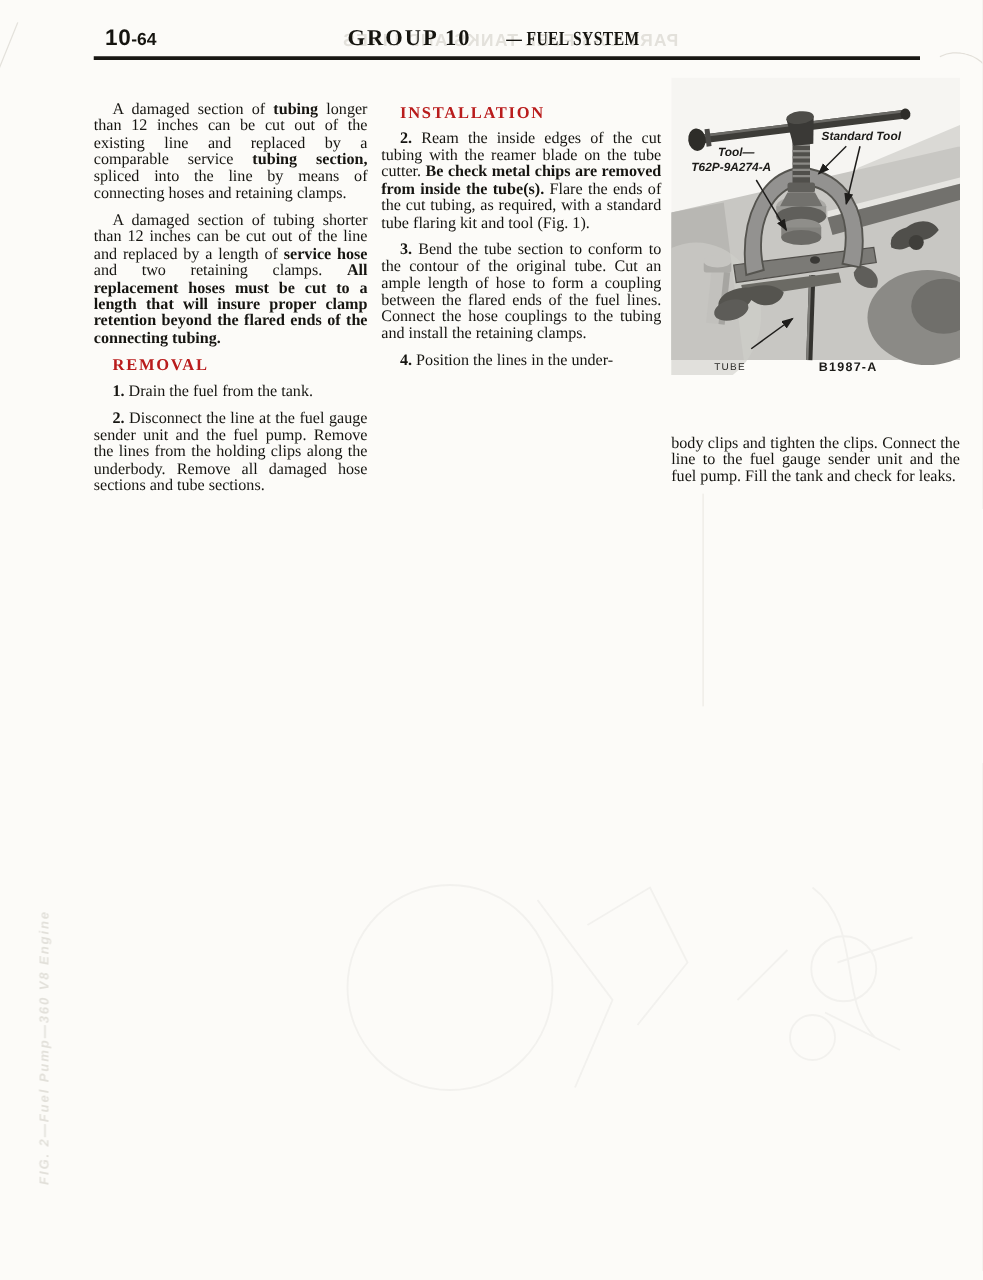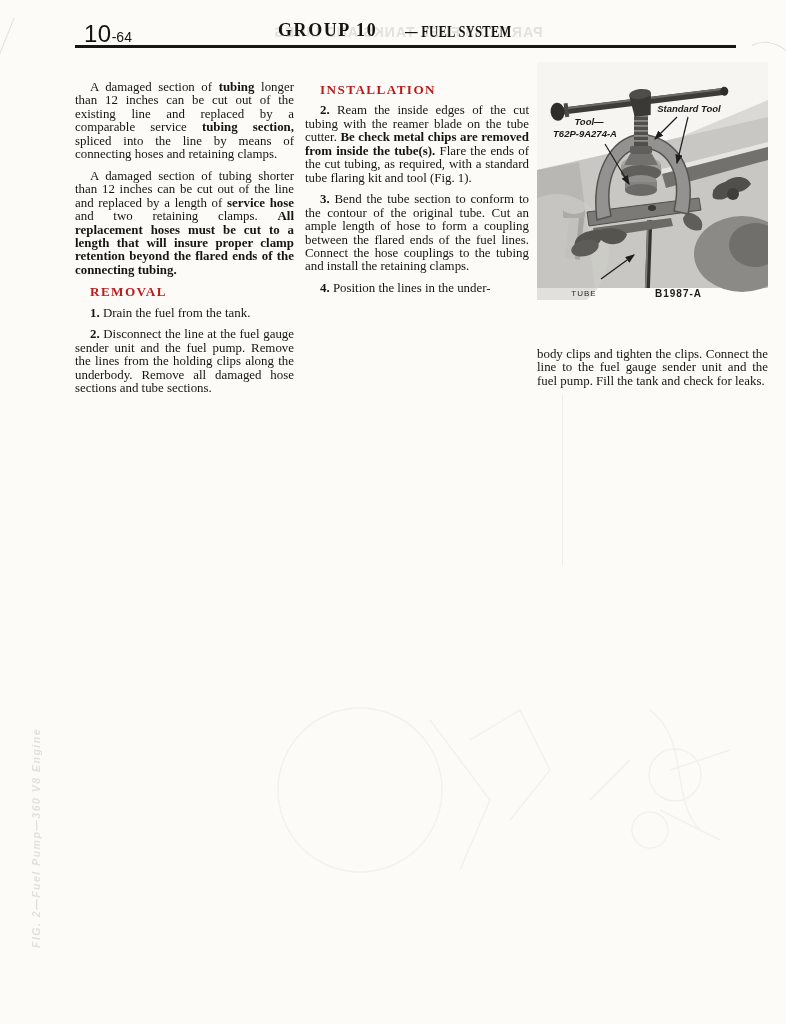--- a/index.html
+++ b/index.html
@@ -1,22 +1,22 @@
 <!DOCTYPE html>
 <html><head>
 <meta charset="utf-8">
 <style>
   html,body{margin:0;padding:0;}
   body{width:786px;height:1024px;background:#e9e7e2;font-family:"Liberation Serif",serif;}
   #page{position:relative;width:786px;height:1024px;background:#fcfbf8;overflow:hidden;}
 
   
   .pagenum{position:absolute;left:84px;top:20px;font-family:"Liberation Sans",sans-serif;color:#15140f;white-space:nowrap;}
-  .pagenum .big{font-weight:normal;font-size:24px;letter-spacing:.5px;}
-  .pagenum .small{font-weight:normal;font-size:14px;text-align:center;}
+  .pagenum .big{font-weight:bold;font-size:18px;letter-spacing:.5px;}
+  .pagenum .small{font-weight:bold;font-size:14px;text-align:center;}
   .header-title{position:absolute;left:410px;top:20px;transform:translateX(-50%);display:flex;align-items:flex-end;white-space:nowrap;color:#15140f;font-family:Liberation Serif, serif;gap:24px;}
   .header-title .main{font-weight:bold;font-size:18px;letter-spacing:1.6px;}
   .header-title .sub{font-weight:bold;font-size:16px;letter-spacing:.4px;transform:scaleX(.78);transform-origin:left center;display:inline-block;margin-left:4px;}
   .header-rule{position:absolute;left:75px;top:45px;width:661px;height:3px;background:#181713;}
   .ghost-header{position:absolute;left:268px;top:24px;width:280px;text-align:center;font-family:"Liberation Sans",sans-serif;font-weight:bold;font-size:14px;color:#cfccc5;transform:scaleX(-1);opacity:.55;letter-spacing:1px;white-space:nowrap;filter:blur(.4px);}
 
   
   .col{position:absolute;font-size:12.9px;line-height:13.45px;text-align:justify;color:#161511;margin-top:12px;}
   #col1{left:75px;top:69px;width:219px;}
   #col2{left:305px;top:71px;width:224px;}

